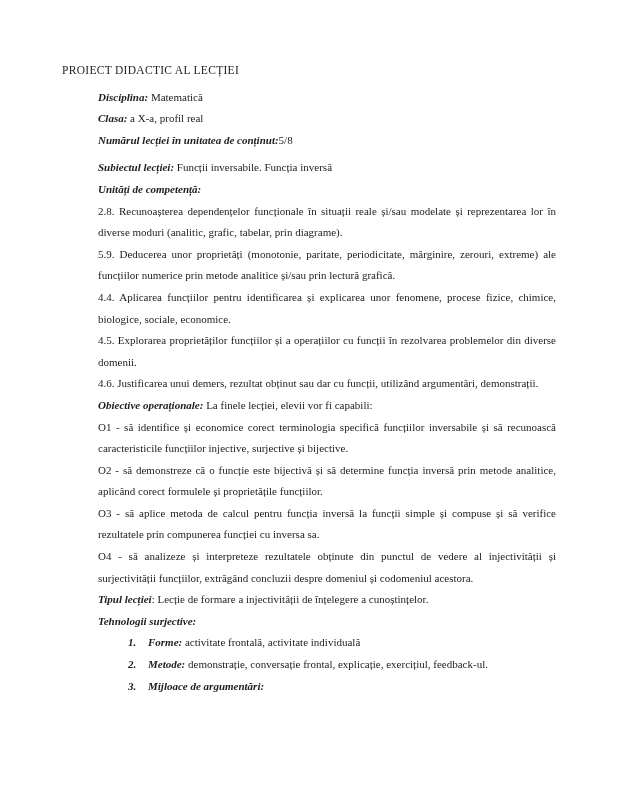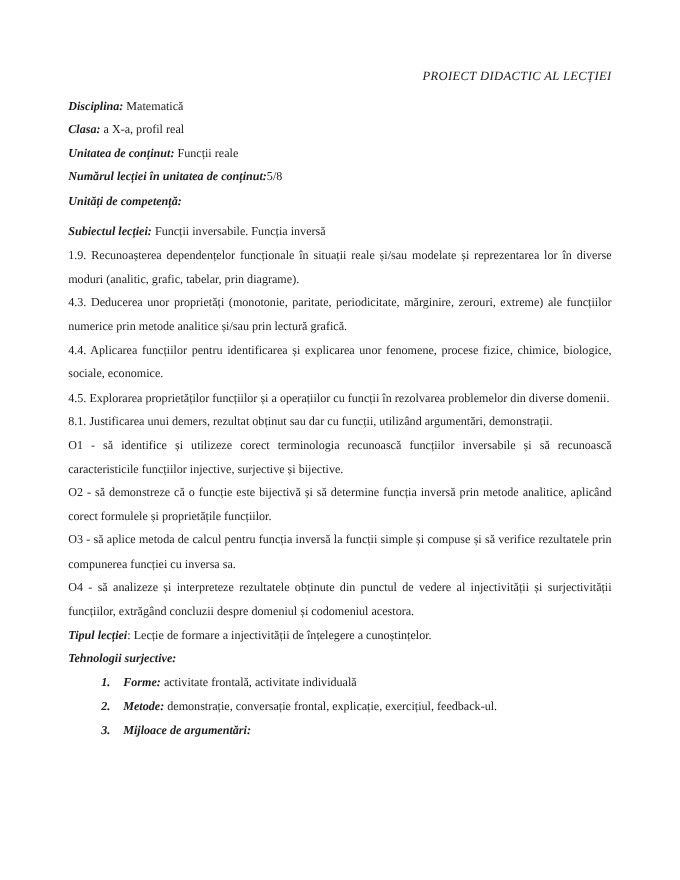--- a/index.html
+++ b/index.html
@@ -9,66 +9,66 @@
     font-family: "Liberation Serif", serif;
     color: #1c1c1c;
     overflow: hidden;
   }
   .page {
     box-sizing: border-box;
     width: 618px; height: 800px;
     padding: 60px 62px 0 62px;
   }
   .title {
-    text-align: right;
+    text-align: left;
     font-size: 11.5px;
     line-height: 21.6px;
     letter-spacing: 0.3px;
     white-space: nowrap;
-    font-style: italic;
   }
   p { margin: 0; }
   .line, .jpara {
     font-size: 11px;
     line-height: 21.6px;
+    margin-left: 36px;
   }
   .jpara { text-align: justify; }
   .meta { margin-top: 5px; }
   .gap-top { margin-top: 6px; }
   .lbl { font-weight: bold; font-style: italic; }
   .list { padding-left: 30px; }
   .num { display: inline-block; width: 20px; }
 </style>
 </head>
 <body>
 
 <div class="page">
 
   <div class="title">PROIECT DIDACTIC AL LECȚIEI</div>
 
   <div class="meta">
     <p class="line"><span class="lbl">Disciplina:</span> <span>Matematică</span></p>
     <p class="line"><span class="lbl">Clasa:</span> <span>a X-a, profil real</span></p>
-    <p class="line"><span class="lbl">Unitatea de conținut:</span> <span>Funcții reale</span></p>
     <p class="line"><span class="lbl">Numărul lecției în unitatea de conținut:</span><span>5/8</span></p>
   </div>
 
   <div>
+    <p class="line gap-top"><span class="lbl">Subiectul lecției:</span> <span>Funcții inversabile. Funcția inversă</span></p>
+
     <p class="line"><span class="lbl">Unități de competență:</span></p>
 
-    <p class="line gap-top"><span class="lbl">Subiectul lecției:</span> <span>Funcții inversabile. Funcția inversă</span></p>
-
-    <p class="jpara">1.9. Recunoașterea dependențelor funcționale în situații reale și/sau modelate și reprezentarea lor în diverse moduri (analitic, grafic, tabelar, prin diagrame).</p>
-    <p class="jpara">4.3. Deducerea unor proprietăți (monotonie, paritate, periodicitate, mărginire, zerouri, extreme) ale funcțiilor numerice prin metode analitice și/sau prin lectură grafică.</p>
+    <p class="jpara">2.8. Recunoașterea dependențelor funcționale în situații reale și/sau modelate și reprezentarea lor în diverse moduri (analitic, grafic, tabelar, prin diagrame).</p>
+    <p class="jpara">5.9. Deducerea unor proprietăți (monotonie, paritate, periodicitate, mărginire, zerouri, extreme) ale funcțiilor numerice prin metode analitice și/sau prin lectură grafică.</p>
     <p class="jpara">4.4. Aplicarea funcțiilor pentru identificarea și explicarea unor fenomene, procese fizice, chimice, biologice, sociale, economice.</p>
     <p class="jpara">4.5. Explorarea proprietăților funcțiilor și a operațiilor cu funcții în rezolvarea problemelor din diverse domenii.</p>
-    <p class="jpara">8.1. Justificarea unui demers, rezultat obținut sau dar cu funcții, utilizând argumentări, demonstrații.</p>
+    <p class="jpara">4.6. Justificarea unui demers, rezultat obținut sau dar cu funcții, utilizând argumentări, demonstrații.</p>
 
+    <p class="jpara"><span class="lbl">Obiective operaționale:</span> <span>La finele lecției, elevii vor fi capabili:</span></p>
 
-    <p class="jpara">O1 - să identifice și utilizeze corect terminologia recunoască funcțiilor inversabile și să recunoască caracteristicile funcțiilor injective, surjective și bijective.</p>
+    <p class="jpara">O1 - să identifice și economice corect terminologia specifică funcțiilor inversabile și să recunoască caracteristicile funcțiilor injective, surjective și bijective.</p>
     <p class="jpara">O2 - să demonstreze că o funcție este bijectivă și să determine funcția inversă prin metode analitice, aplicând corect formulele și proprietățile funcțiilor.</p>
     <p class="jpara">O3 - să aplice metoda de calcul pentru funcția inversă la funcții simple și compuse și să verifice rezultatele prin compunerea funcției cu inversa sa.</p>
     <p class="jpara">O4 - să analizeze și interpreteze rezultatele obținute din punctul de vedere al injectivității și surjectivității funcțiilor, extrăgând concluzii despre domeniul și codomeniul acestora.</p>
 
     <p class="jpara"><span class="lbl">Tipul lecției</span><span>: Lecție de formare a injectivității de înțelegere a cunoștințelor.</span></p>
 
     <p class="line"><span class="lbl">Tehnologii surjective:</span></p>
 
     <div class="list">
       <p class="line"><span class="num lbl">1.</span><span class="lbl">Forme:</span> <span>activitate frontală, activitate individuală</span></p>

